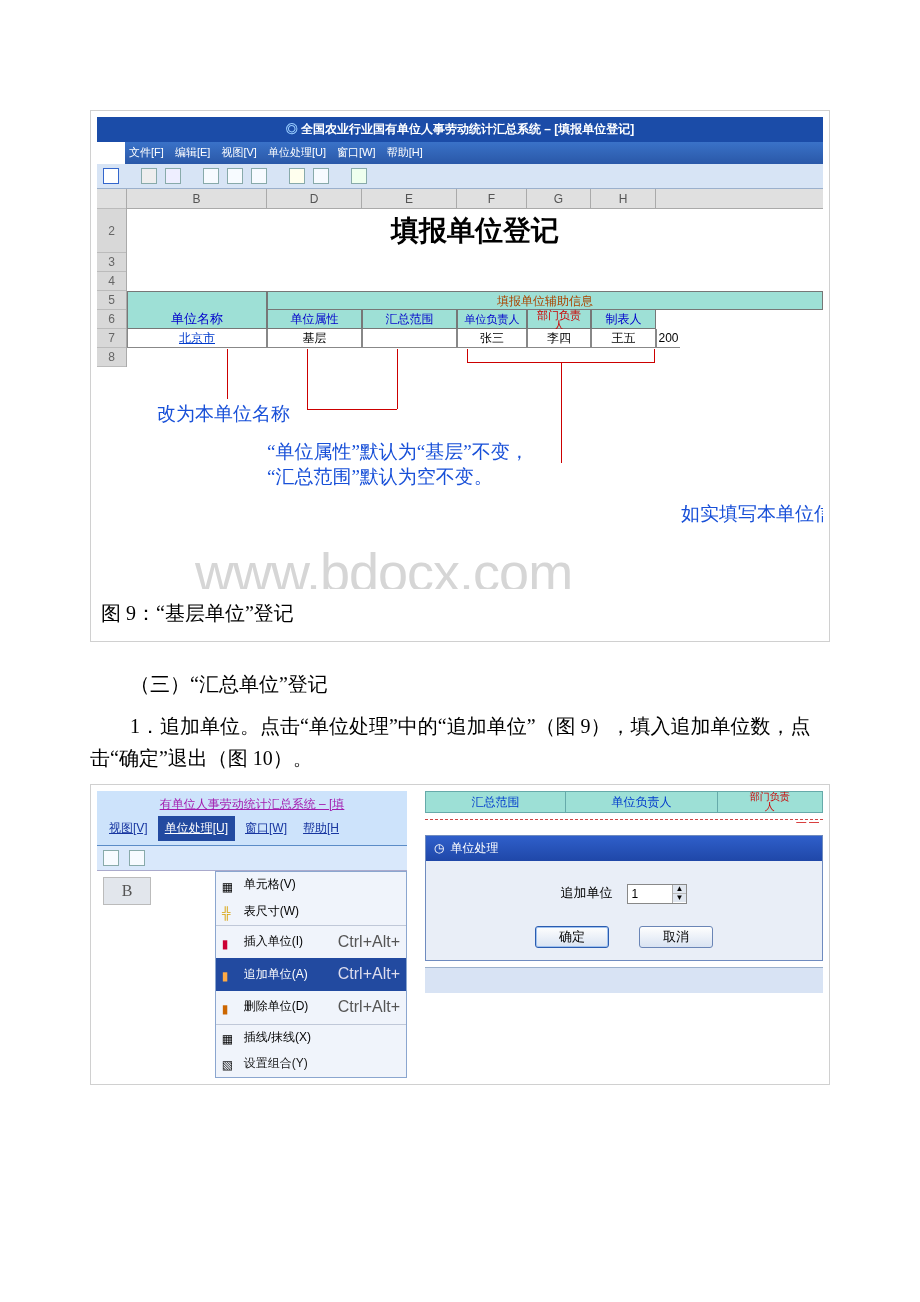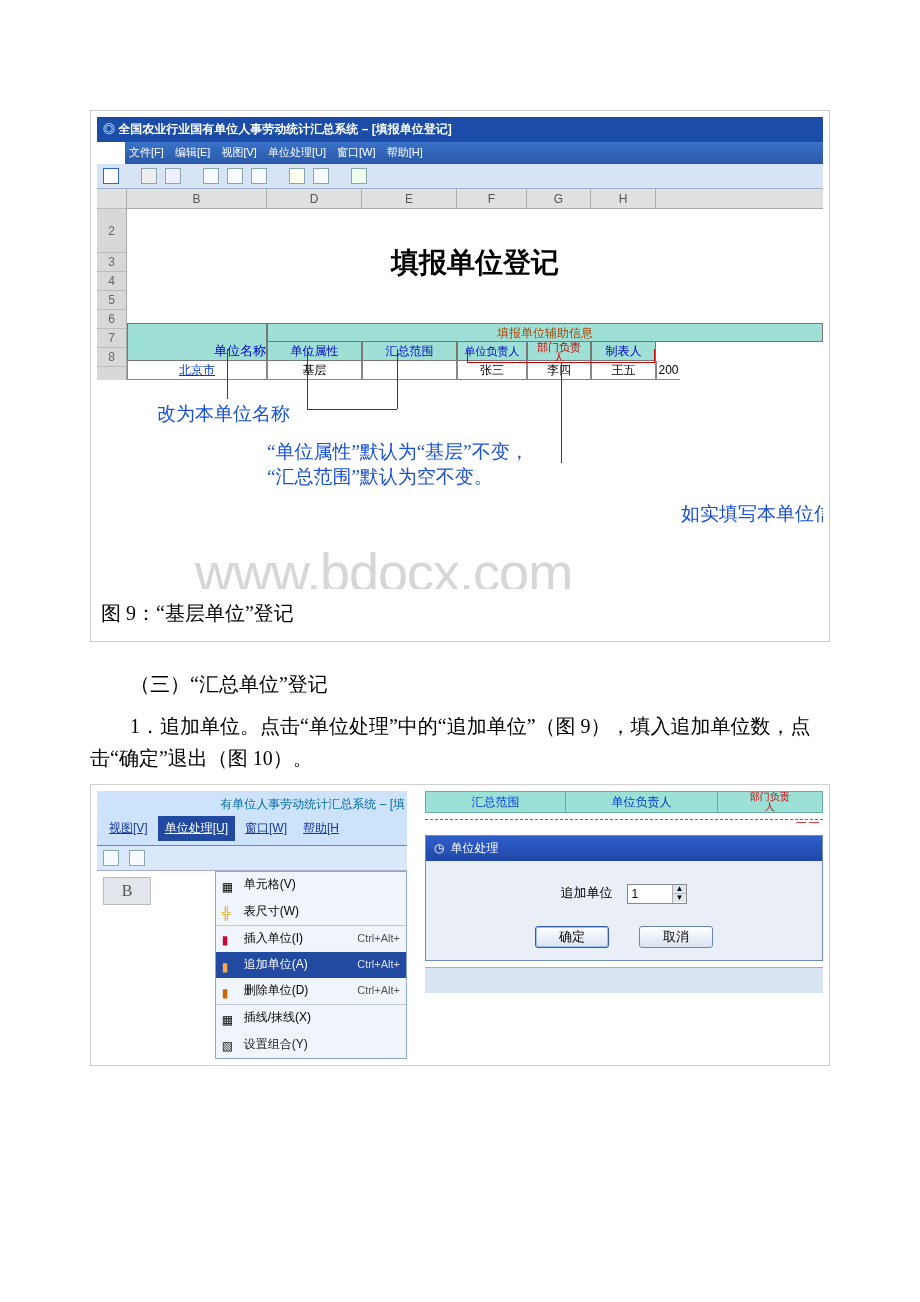--- a/index.html
+++ b/index.html
@@ -34,20 +34,21 @@
       font-size: 12px;
       color: #000;
       position: relative;
     }
     .titlebar {
       background: linear-gradient(#1b4ca8, #1b4ca8);
       color: #fff;
       padding: 3px 6px;
       font-weight: bold;
       font-size: 12px;
+      text-align: center;
     }
     .menubar {
       background: linear-gradient(#3a72c8, #2a58a8);
       color: #fff;
       padding: 2px 4px;
       font-size: 11px;
       margin-left: 28px;
     }
     .menubar span { margin-right: 8px; }
     .toolbar {
@@ -83,21 +84,20 @@
     .c-F { width: 70px; }
     .c-G { width: 64px; }
     .c-H { width: 65px; }
     .content-area { flex: 1; position: relative; background: #fff; }
     .bigtitle {
       height: 44px; line-height: 44px;
       font-family: "SimSun"; font-size: 28px; font-weight: bold;
       text-align: center;
       border-bottom: 1px solid transparent;
       position: relative;
-      margin-top: 32px;
     }
     .row3, .row4 { height: 19px; border-top: 1px solid transparent; }
     .subhdr-row { display: flex; height: 19px; }
     .aux-header {
       background: #9ee0d6; color: #aa4400; text-align: center;
       flex: 1; border: 1px solid #777;
       font-size: 12px; line-height: 18px;
     }
     .unit-name-hdr {
       width: 140px; background: #9ee0d6; border: 1px solid #777;
@@ -133,21 +133,22 @@
     .bracket { position: absolute; border: 1.5px solid #cc0000; border-top: none; }
 
     
     .panel-left {
       width: 310px; font-family: Arial, "SimSun", sans-serif; font-size: 12px;
     }
     .pl-top {
       background: #cde3fb; border-bottom: 1px solid #5b8cc7;
     }
     .pl-top-row1 {
-      color: #0369a1; padding: 4px 0 2px 0; text-align: right;
+      color: #a21caf; padding: 4px 0 2px 0; text-align: center;
+      text-decoration: underline;
       background: #cde3fb;
     }
     .pl-top-row1 span { margin: 0 2px; }
     .pl-row2 {
       display: flex; align-items: center; gap: 4px;
       padding: 0 6px 4px 6px;
       color: #1836a0;
     }
     .pl-row2 .mnu { padding: 2px 6px; }
     .pl-row2 .sel { background: #224aa0; color: #fff; border: 1px solid #224aa0; }
@@ -160,21 +161,21 @@
       background: #f0f4fb; border: 1px solid #8ba6cf; width: 200px;
       margin-left: 60px; font-size: 12px;
     }
     .pl-menu-item {
       display: flex; align-items: center; padding: 3px 6px;
       border-bottom: 1px solid transparent;
     }
     .pl-menu-item.sep-top { border-top: 1px solid #c0c8d8; }
     .pl-menu-item.highlight { background: #224aa0; color: #fff; }
     .pl-menu-item .ico { width: 18px; height: 14px; margin-right: 4px; display: inline-block; }
-    .pl-menu-item .shortcut { margin-left: auto; color: #555; font-size: 11px; }
+    .pl-menu-item .shortcut { margin-left: auto; color: #555; font-size: 16px; }
     .pl-menu-item.highlight .shortcut { color: #dde; }
     .pl-colhdr {
       background: #e2e6ec; border: 1px solid #bbb;
       text-align: center; font-family: "Times New Roman", serif;
       font-size: 16px; width: 48px; margin-left: 6px; margin-top: 6px;
       color: #555;
     }
 
     .panel-right {
       flex: 1; font-family: Arial, "SimSun", sans-serif; font-size: 12px;
@@ -295,21 +296,21 @@
           <div class="bigtitle">填报单位登记</div>
           <div class="row3"></div>
           <div class="row4"></div>
 
           <div class="subhdr-row">
             <div class="unit-name-hdr" style="border-bottom:none;"></div>
             <div class="aux-header">填报单位辅助信息</div>
           </div>
 
           <div class="aux-cells">
-            <div class="unit-name-hdr" style="line-height:18px;border-top:none;text-align:right;">单位名称</div>
+            <div class="unit-name-hdr" style="line-height:18px;border-top:none;">单位名称</div>
             <div class="aux-cell c-D">单位属性</div>
             <div class="aux-cell c-E">汇总范围</div>
             <div class="aux-cell c-F" style="font-size:11px">单位负责人</div>
             <div class="aux-cell c-G red" style="white-space:pre-line">部门负责
 人</div>
             <div class="aux-cell c-H">制表人</div>
           </div>
 
           <div class="data-row">
             <div class="data-cell c-B" style="width:140px; text-decoration:underline; color:#003bcc;text-align:center;">北京市</div>

